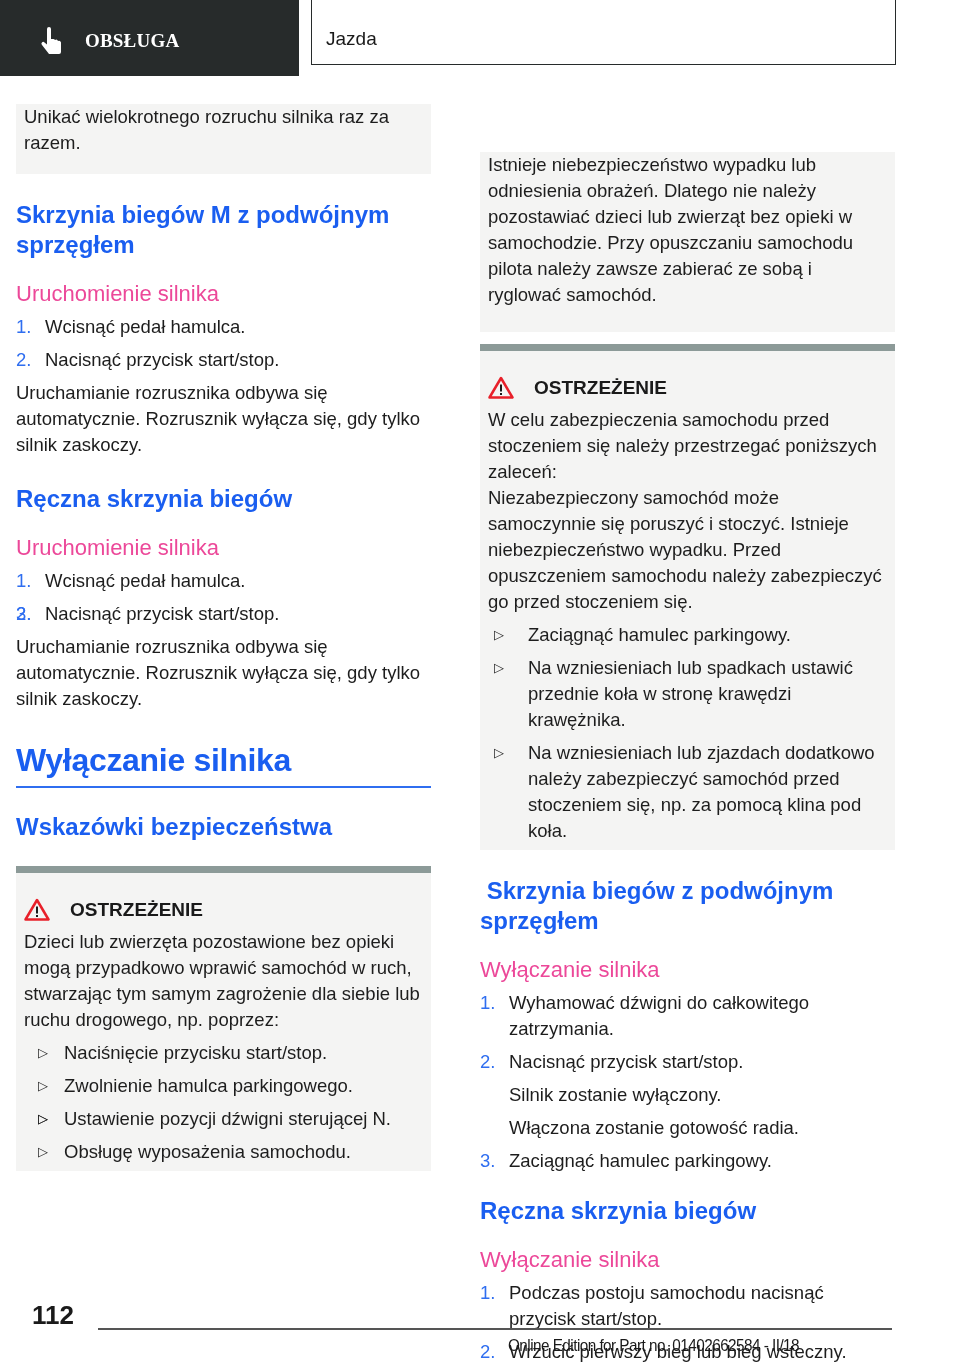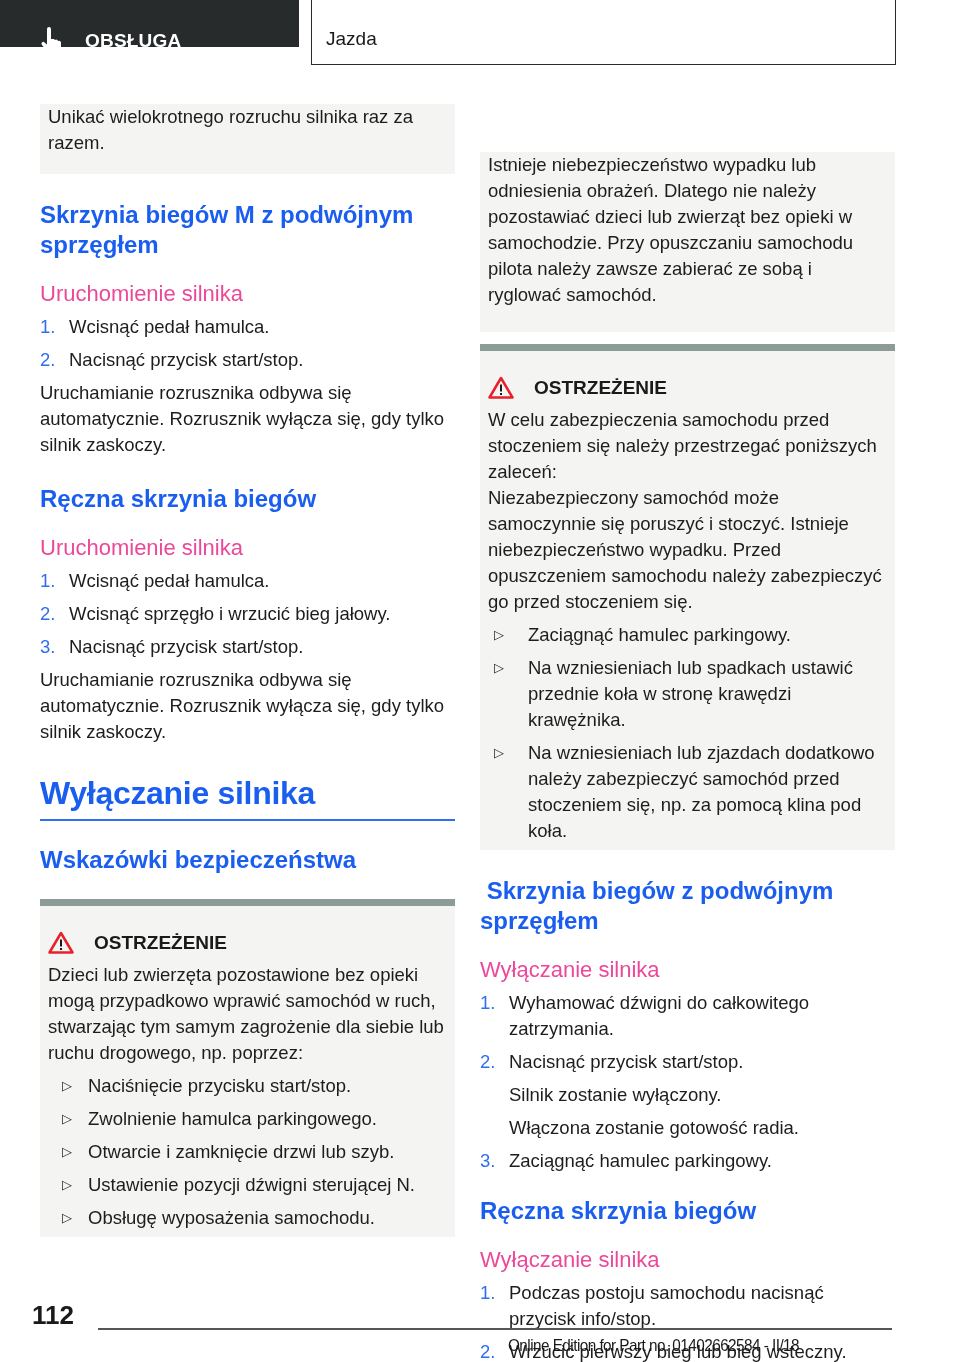--- a/index.html
+++ b/index.html
@@ -1,27 +1,27 @@
 <!DOCTYPE html>
 <html><head>
 <meta charset="utf-8">
 <style>
   * { box-sizing: border-box; margin: 0; padding: 0; }
   html, body { width: 960px; height: 1362px; background: #ffffff; overflow: hidden; }
   body { position: relative; font-family: "Liberation Sans", sans-serif; color: #1a1a1a; }
 
   
-  .hdr-dark { position: absolute; left: 0; top: 0; width: 299px; height: 47px; background: #272b2b; }
+  .hdr-dark { position: absolute; left: 0; top: 0; width: 299px; height: 76px; background: #272b2b; font-family: Liberation Serif, serif; }
   .hdr-dark .hand { position: absolute; left: 40px; top: 27px; width: 24px; height: 28px; }
   .hdr-dark .section { position: absolute; left: 85px; top: 30px; color: #ffffff; font-weight: bold; font-size: 19px; letter-spacing: 0.2px; }
   .hdr-box { position: absolute; left: 311px; top: -2px; width: 585px; height: 67px; border: 1.5px solid #272b2b; border-top: none; }
   .hdr-box .chapter { position: absolute; left: 14px; top: 30px; font-size: 19px; color: #1a1a1a; }
 
   .col { position: absolute; top: 104px; width: 415px; }
-  .col.left { left: 40px; }
+  .col.left { left: 16px; }
   .col.right { left: 480px; margin-top: 48px; }
 
   .note-box { background: #f4f4f3; padding: 0 8px; }
   .body-text { font-size: 18.5px; line-height: 26px; color: #1d1d1d; }
 
   .h1 { font-size: 24px; font-weight: bold; color: #1a5ef0; line-height: 30px; }
   .h2 { font-size: 22px; font-weight: normal; color: #ec4899; line-height: 28px; }
   .h-big { font-size: 32px; font-weight: bold; color: #1a5ef0; line-height: 40px; letter-spacing: -0.3px; }
   .h-big-rule { height: 2px; background: #2f6ef0; margin-top: 6px; }
 
@@ -66,21 +66,21 @@
   <ol class="steps" style="margin-top:6px;">
     <li><span class="num">1.</span><span>Wcisnąć pedał hamulca.</span></li>
     <li><span class="num">2.</span><span>Nacisnąć przycisk start/stop.</span></li>
   </ol>
   <p class="body-text">Uruchamianie rozrusznika odbywa się automatycznie. Rozrusznik wyłącza się, gdy tylko silnik zaskoczy.</p>
 
   <h2 class="h1" style="margin-top:26px;">Ręczna skrzynia biegów</h2>
   <h3 class="h2" style="margin-top:20px;">Uruchomienie silnika</h3>
   <ol class="steps" style="margin-top:6px;">
     <li><span class="num">1.</span><span>Wcisnąć pedał hamulca.</span></li>
-    <li><span class="num">2.</span><span>Wcisnąć sprzęgło i wrzucić bieg jałowy.</span></li>
+    <li><span class="num">2.</span></li>
     <li><span class="num">3.</span><span>Nacisnąć przycisk start/stop.</span></li>
   </ol>
   <p class="body-text">Uruchamianie rozrusznika odbywa się automatycznie. Rozrusznik wyłącza się, gdy tylko silnik zaskoczy.</p>
 
   <h1 class="h-big" style="margin-top:28px;">Wyłączanie silnika</h1>
   <div class="h-big-rule"></div>
 
   <h2 class="h1" style="margin-top:24px;">Wskazówki bezpieczeństwa</h2>
 
   <div class="warn" style="margin-top:24px;">
@@ -89,21 +89,21 @@
         <path d="M13 2 L24.5 21.5 H1.5 Z" fill="none" stroke="#e8202a" stroke-width="2.5" stroke-linejoin="round"></path>
         <rect x="12" y="8.5" width="2" height="7" fill="#1a1a1a"></rect>
         <rect x="12" y="17" width="2" height="2" fill="#1a1a1a"></rect>
       </svg>
       <span>OSTRZEŻENIE</span>
     </div>
     <p class="body-text">Dzieci lub zwierzęta pozostawione bez opieki mogą przypadkowo wprawić samochód w ruch, stwarzając tym samym zagrożenie dla siebie lub ruchu drogowego, np. poprzez:</p>
     <ul class="tri">
       <li><span class="bullet">▷</span><span>Naciśnięcie przycisku start/stop.</span></li>
       <li><span class="bullet">▷</span><span>Zwolnienie hamulca parkingowego.</span></li>
-      <li><span class="bullet">▷</span><span>Otwarcie i zamknięcie drzwi lub szyb.</span></li>
+      <li><span class="bullet">▷</span></li>
       <li><span class="bullet">▷</span><span>Ustawienie pozycji dźwigni sterującej N.</span></li>
       <li style="margin-bottom:0;"><span class="bullet">▷</span><span>Obsługę wyposażenia samochodu.</span></li>
     </ul>
   </div>
 </div>
 
 <div class="col right">
   <div class="note-box" style="padding-top:0;padding-bottom:24px;">
     <p class="body-text">Istnieje niebezpieczeństwo wypadku lub odniesienia obrażeń. Dlatego nie należy pozostawiać dzieci lub zwierząt bez opieki w samochodzie. Przy opuszczaniu samochodu pilota należy zawsze zabierać ze sobą i ryglować samochód.</p>
   </div>
@@ -133,21 +133,21 @@
     <li><span class="num">2.</span><span>Nacisnąć przycisk start/stop.</span>
       <span class="sub">Silnik zostanie wyłączony.</span>
       <span class="sub">Włączona zostanie gotowość radia.</span>
     </li>
     <li><span class="num">3.</span><span>Zaciągnąć hamulec parkingowy.</span></li>
   </ol>
 
   <h2 class="h1" style="margin-top:22px;">Ręczna skrzynia biegów</h2>
   <h3 class="h2" style="margin-top:20px;">Wyłączanie silnika</h3>
   <ol class="steps" style="margin-top:6px;">
-    <li><span class="num">1.</span><span>Podczas postoju samochodu nacisnąć przycisk info/stop.</span></li>
+    <li><span class="num">1.</span><span>Podczas postoju samochodu nacisnąć przycisk start/stop.</span></li>
     <li><span class="num">2.</span><span>Wrzucić pierwszy bieg lub bieg wsteczny.</span></li>
   </ol>
 </div>
 
 <div class="pg">112</div>
 <div class="foot-rule"></div>
 <div class="foot-text">Online Edition for Part no. 01402662584 - II/18</div>
 <div class="foot-wm">carmanualsonline.info</div>
 
 </body></html>

